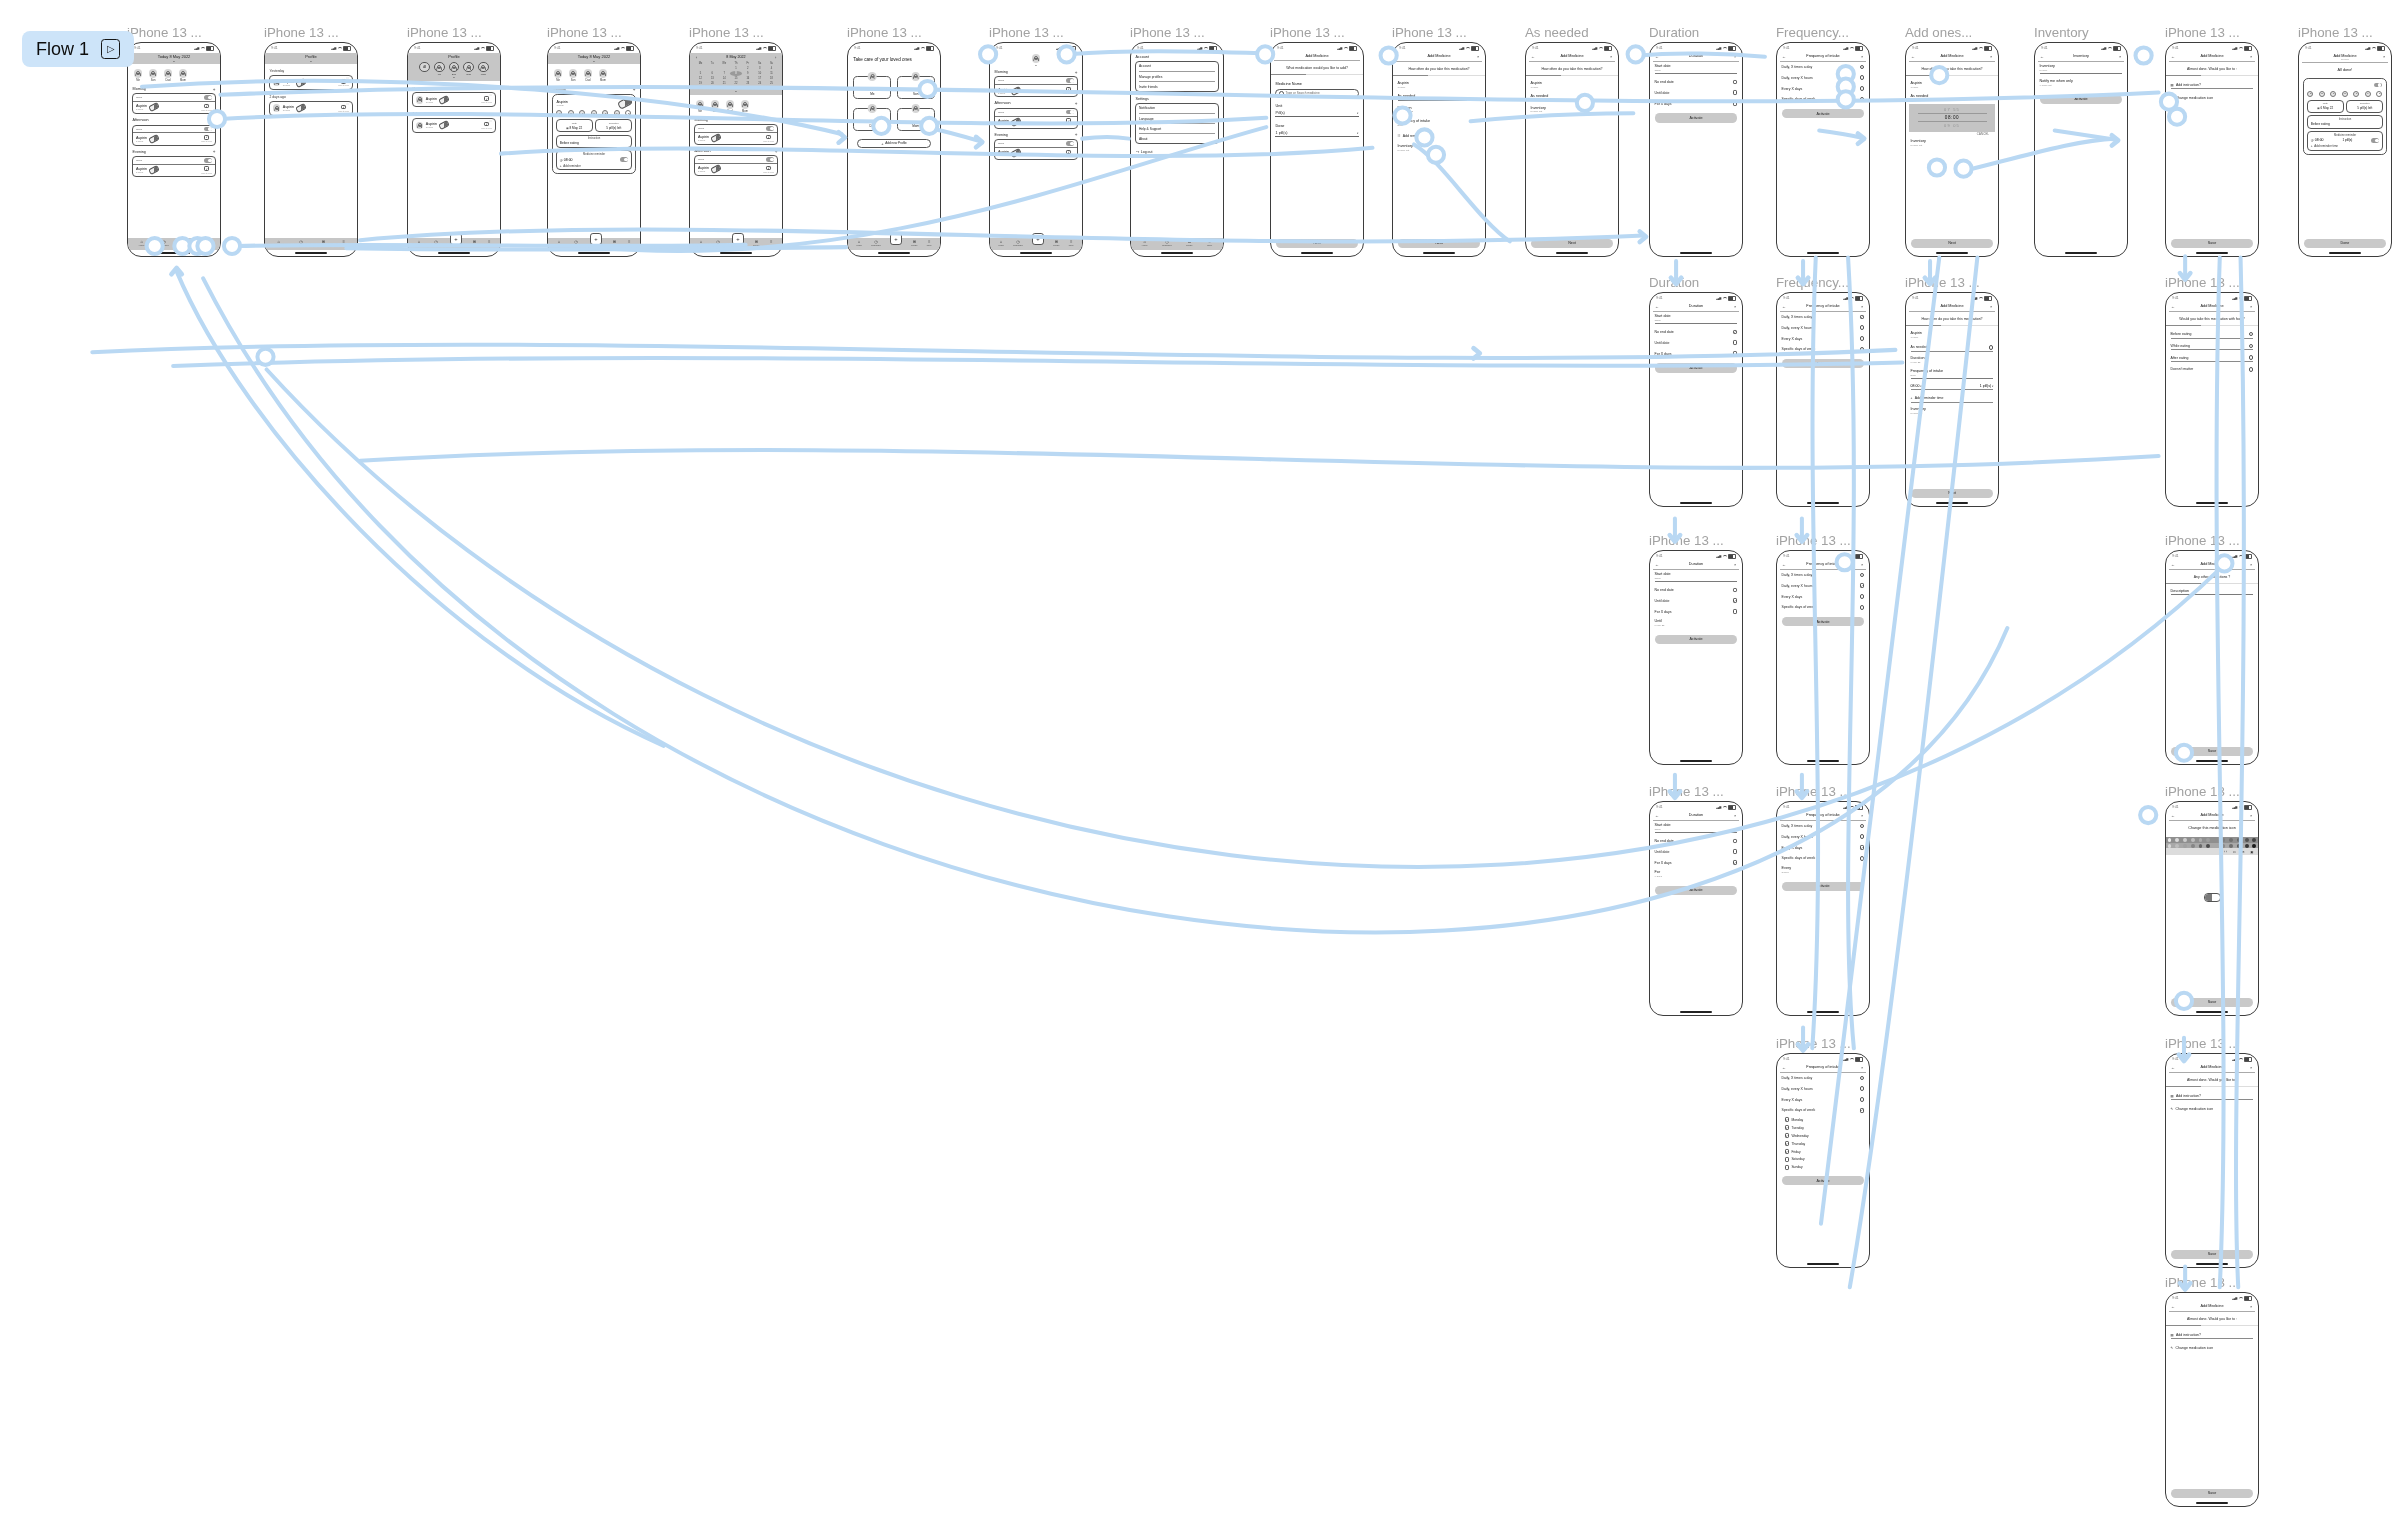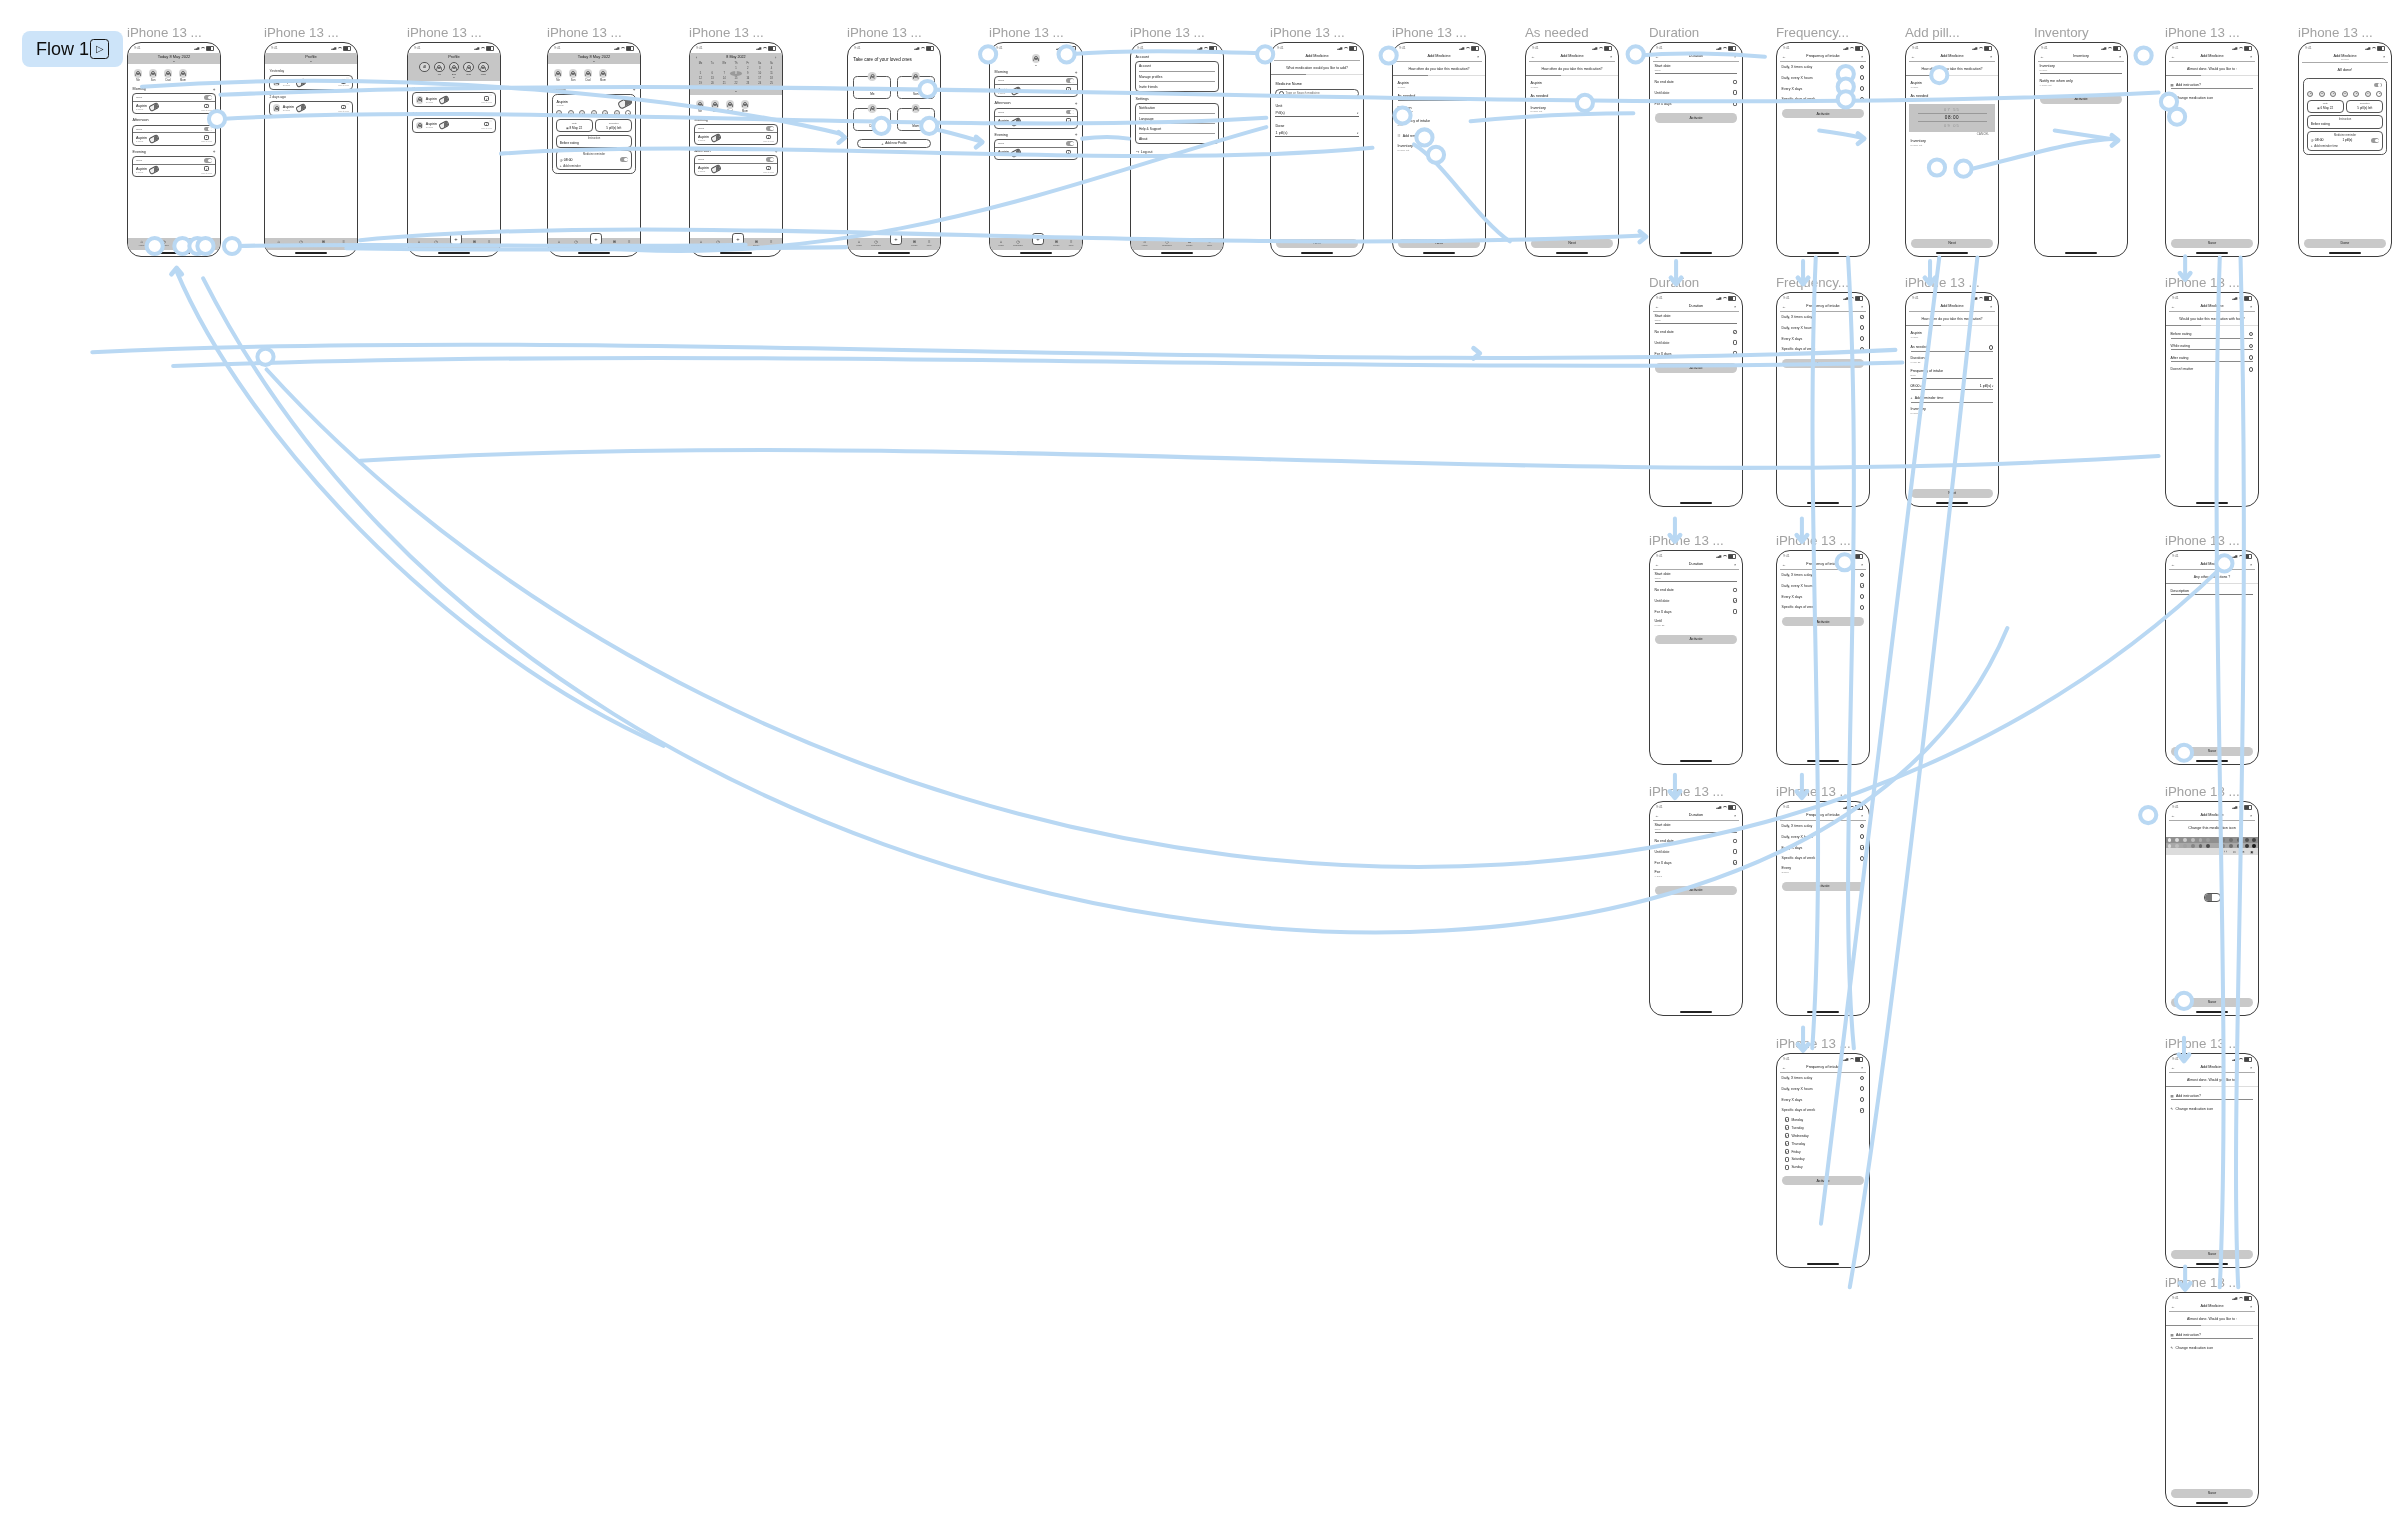--- a/index.html
+++ b/index.html
@@ -1,20 +1,20 @@
 <!DOCTYPE html>
 <html style="font-size:9.2px"><head>
 <meta charset="utf-8">
 <style>
   html,body{margin:0;padding:0;overflow:hidden}
   body{width:2401px;height:1517px;background:#ffffff;font-family:"Liberation Sans",sans-serif;position:relative}
   #canvas{position:absolute;inset:0}
   .wires{position:absolute;left:0;top:0;z-index:40;pointer-events:none}
   
-  .flowbadge{position:absolute;left:22px;top:31px;z-index:50;background:#cde4f9;border-radius:8px;display:flex;align-items:center;gap:1px;padding:7.5px 14px}
+  .flowbadge{position:absolute;left:22px;top:31px;z-index:50;background:#cde4f9;border-radius:8px;display:flex;align-items:center;gap:12px;padding:7.5px 14px}
   .fbtext{font-size:18px;color:#0d0d0d;font-weight:500}
   .fbicon{width:17.3px;height:17.3px;border:1.7px solid #161616;border-radius:3.5px;display:flex;align-items:center;justify-content:center;font-size:9.8px;color:#161616;background:transparent}
   
   .frame{position:absolute;z-index:10}
   .flab{position:absolute;top:-16.7px;left:0;font-size:13.3px;color:#a2a2a2;white-space:nowrap;max-width:103px;overflow:hidden}
   .phone{width:94px;height:215px;background:#fff;border:1.2px solid #3d3d3d;border-radius:14px;position:relative;display:flex;flex-direction:column;overflow:hidden;padding:2.3px 4px 5.8px;box-sizing:border-box}
   .homebar{position:absolute;bottom:2.3px;left:50%;transform:translateX(-50%);width:32px;height:1.7px;border-radius:1.2px;background:#222}
   
   .st{display:flex;justify-content:space-between;align-items:center;height:6.3px;font-size:3.2px;color:#666;padding:0 2.3px;flex:none}
   .stic{display:flex;align-items:center;gap:1.4px}
@@ -1164,21 +1164,21 @@
         </div>
         <div class="chk">
           <span>Specific days of week</span>
           <span class="rdo"></span>
         </div>
         <div class="btn">Activate</div>
         <div class="homebar"></div>
       </div>
     </div>
     <div class="frame" style="left: 1905px; top: 42px;">
-      <div class="flab">Add pill...</div>
+      <div class="flab">Add ones...</div>
       <div class="phone">
         <div class="st">
           <span>9:41</span>
           <span class="stic">
             <i class="sg">▂▄▆</i>
             <i class="wf"></i>
             <i class="bt"></i>
           </span>
         </div>
         <div class="nav">

